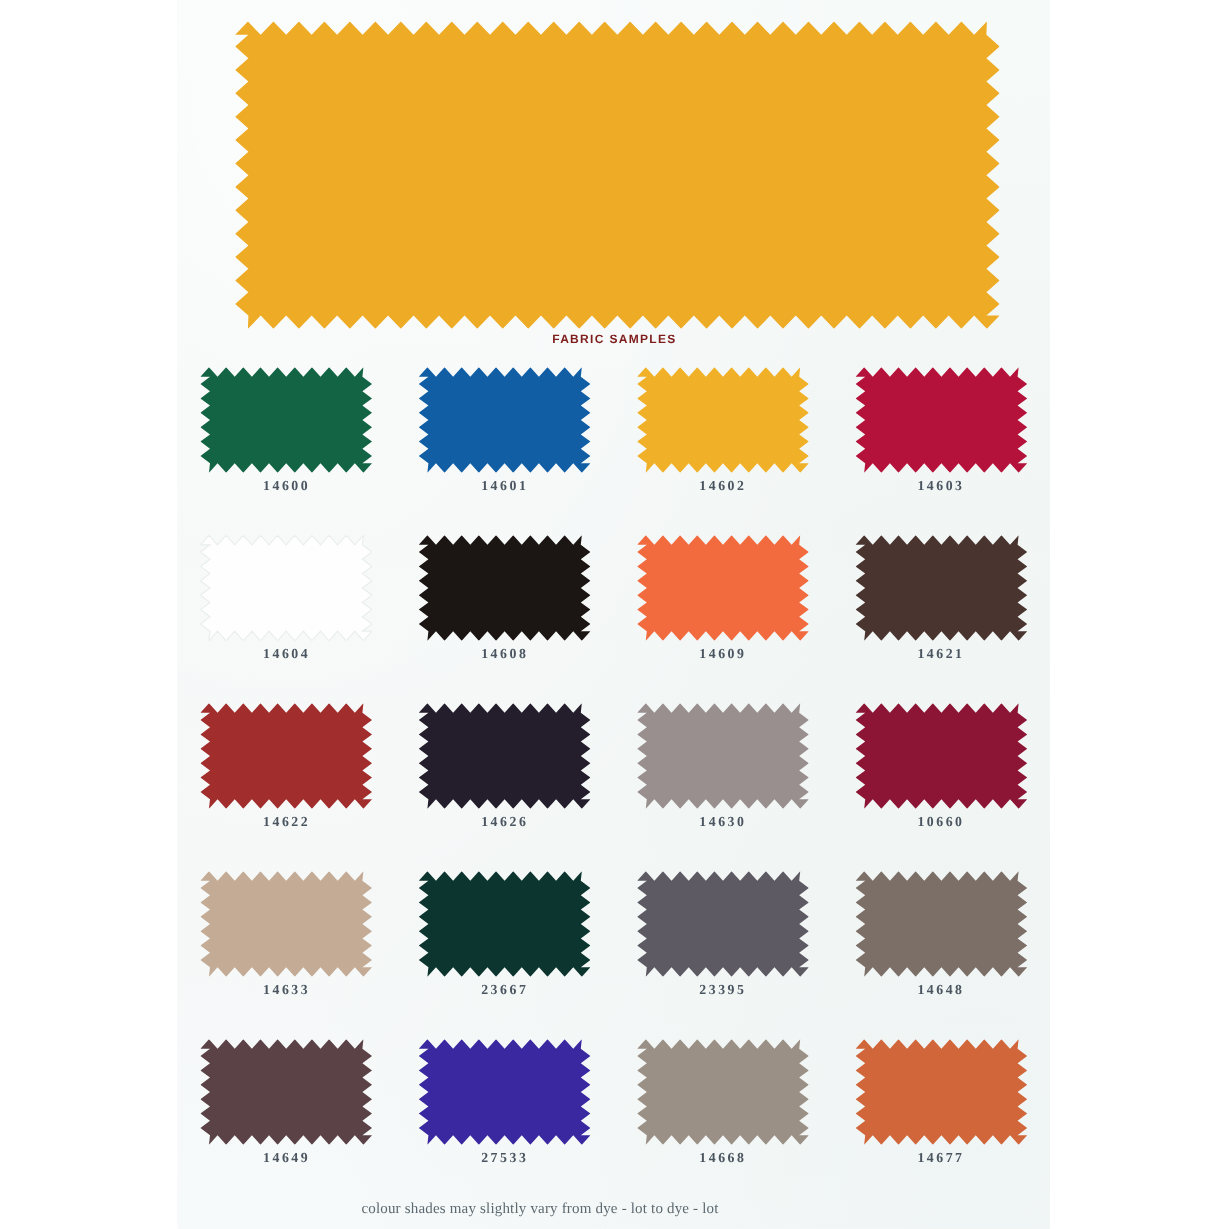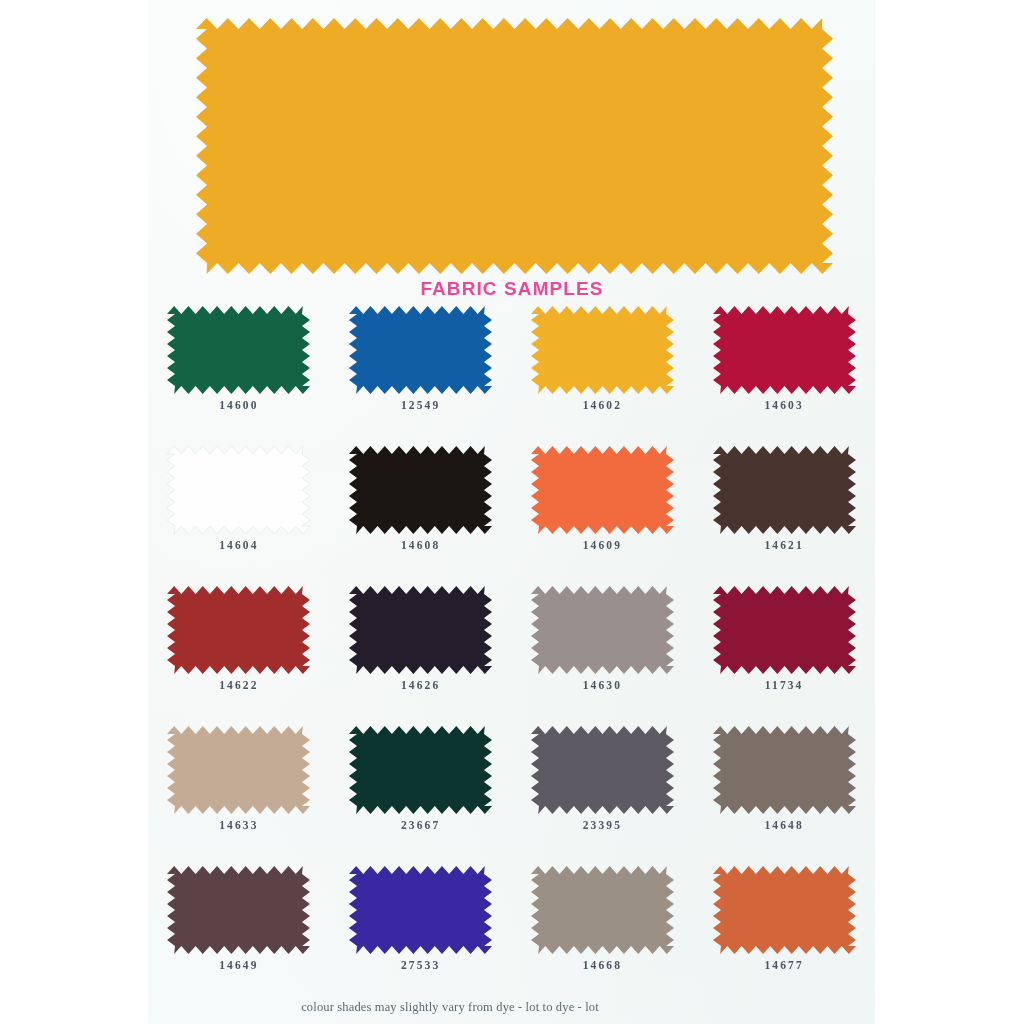--- a/index.html
+++ b/index.html
@@ -49,24 +49,24 @@
     display: block;
   }
 
   
   #fabric-samples-title {
     position: absolute;
     left: 0;
     top: 278px;
     width: 1024px;
     text-align: center;
-    font-size: 19px;
+    font-size: 10px;
     font-weight: 700;
     letter-spacing: 1.1px;
-    color: #ec4899;
+    color: #7f1d1d;
     font-family: "Liberation Sans", sans-serif;
   }
 
   
   #swatch-grid {
     position: absolute;
     left: 148px;
     top: 306px;
     width: 727px;
   }
@@ -136,21 +136,21 @@
           </svg>
         </div>
         <div class="swatch-code">14600</div>
       </div>
       <div class="swatch-cell">
         <div class="swatch-holder">
           <svg viewBox="0 0 143 88" preserveAspectRatio="none">
             <polygon points="0.00,8.00 7.15,0.00 14.30,8.00 21.45,0.00 28.60,8.00 35.75,0.00 42.90,8.00 50.05,0.00 57.20,8.00 64.35,0.00 71.50,8.00 78.65,0.00 85.80,8.00 92.95,0.00 100.10,8.00 107.25,0.00 114.40,8.00 121.55,0.00 128.70,8.00 135.85,0.00 135.00,8.00 135.00,8.00 143.00,14.00 135.00,20.00 135.00,20.00 143.00,26.00 135.00,32.00 135.00,32.00 143.00,38.00 135.00,44.00 135.00,44.00 143.00,50.00 135.00,56.00 135.00,56.00 143.00,62.00 135.00,68.00 135.00,68.00 143.00,74.00 135.00,80.00 135.00,80.00 143.00,80.00 135.85,88.00 128.70,80.00 121.55,88.00 114.40,80.00 107.25,88.00 100.10,80.00 92.95,88.00 85.80,80.00 78.65,88.00 71.50,80.00 64.35,88.00 57.20,80.00 50.05,88.00 42.90,80.00 35.75,88.00 28.60,80.00 21.45,88.00 14.30,80.00 7.15,88.00 8.00,80.00 8.00,80.00 0.00,74.00 8.00,68.00 8.00,68.00 0.00,62.00 8.00,56.00 8.00,56.00 0.00,50.00 8.00,44.00 8.00,44.00 0.00,38.00 8.00,32.00 8.00,32.00 0.00,26.00 8.00,20.00 8.00,20.00 0.00,14.00 8.00,8.00" fill="#125ea4"></polygon>
           </svg>
         </div>
-        <div class="swatch-code">12549</div>
+        <div class="swatch-code">14601</div>
       </div>
       <div class="swatch-cell">
         <div class="swatch-holder">
           <svg viewBox="0 0 143 88" preserveAspectRatio="none">
             <polygon points="0.00,8.00 7.15,0.00 14.30,8.00 21.45,0.00 28.60,8.00 35.75,0.00 42.90,8.00 50.05,0.00 57.20,8.00 64.35,0.00 71.50,8.00 78.65,0.00 85.80,8.00 92.95,0.00 100.10,8.00 107.25,0.00 114.40,8.00 121.55,0.00 128.70,8.00 135.85,0.00 135.00,8.00 135.00,8.00 143.00,14.00 135.00,20.00 135.00,20.00 143.00,26.00 135.00,32.00 135.00,32.00 143.00,38.00 135.00,44.00 135.00,44.00 143.00,50.00 135.00,56.00 135.00,56.00 143.00,62.00 135.00,68.00 135.00,68.00 143.00,74.00 135.00,80.00 135.00,80.00 143.00,80.00 135.85,88.00 128.70,80.00 121.55,88.00 114.40,80.00 107.25,88.00 100.10,80.00 92.95,88.00 85.80,80.00 78.65,88.00 71.50,80.00 64.35,88.00 57.20,80.00 50.05,88.00 42.90,80.00 35.75,88.00 28.60,80.00 21.45,88.00 14.30,80.00 7.15,88.00 8.00,80.00 8.00,80.00 0.00,74.00 8.00,68.00 8.00,68.00 0.00,62.00 8.00,56.00 8.00,56.00 0.00,50.00 8.00,44.00 8.00,44.00 0.00,38.00 8.00,32.00 8.00,32.00 0.00,26.00 8.00,20.00 8.00,20.00 0.00,14.00 8.00,8.00" fill="#f0b028"></polygon>
           </svg>
         </div>
         <div class="swatch-code">14602</div>
       </div>
       <div class="swatch-cell">
@@ -220,21 +220,21 @@
           </svg>
         </div>
         <div class="swatch-code">14630</div>
       </div>
       <div class="swatch-cell">
         <div class="swatch-holder">
           <svg viewBox="0 0 143 88" preserveAspectRatio="none">
             <polygon points="0.00,8.00 7.15,0.00 14.30,8.00 21.45,0.00 28.60,8.00 35.75,0.00 42.90,8.00 50.05,0.00 57.20,8.00 64.35,0.00 71.50,8.00 78.65,0.00 85.80,8.00 92.95,0.00 100.10,8.00 107.25,0.00 114.40,8.00 121.55,0.00 128.70,8.00 135.85,0.00 135.00,8.00 135.00,8.00 143.00,14.00 135.00,20.00 135.00,20.00 143.00,26.00 135.00,32.00 135.00,32.00 143.00,38.00 135.00,44.00 135.00,44.00 143.00,50.00 135.00,56.00 135.00,56.00 143.00,62.00 135.00,68.00 135.00,68.00 143.00,74.00 135.00,80.00 135.00,80.00 143.00,80.00 135.85,88.00 128.70,80.00 121.55,88.00 114.40,80.00 107.25,88.00 100.10,80.00 92.95,88.00 85.80,80.00 78.65,88.00 71.50,80.00 64.35,88.00 57.20,80.00 50.05,88.00 42.90,80.00 35.75,88.00 28.60,80.00 21.45,88.00 14.30,80.00 7.15,88.00 8.00,80.00 8.00,80.00 0.00,74.00 8.00,68.00 8.00,68.00 0.00,62.00 8.00,56.00 8.00,56.00 0.00,50.00 8.00,44.00 8.00,44.00 0.00,38.00 8.00,32.00 8.00,32.00 0.00,26.00 8.00,20.00 8.00,20.00 0.00,14.00 8.00,8.00" fill="#8c1434"></polygon>
           </svg>
         </div>
-        <div class="swatch-code">11734</div>
+        <div class="swatch-code">10660</div>
       </div>
     </div>
     <div class="swatch-row">
       <div class="swatch-cell">
         <div class="swatch-holder">
           <svg viewBox="0 0 143 88" preserveAspectRatio="none">
             <polygon points="0.00,8.00 7.15,0.00 14.30,8.00 21.45,0.00 28.60,8.00 35.75,0.00 42.90,8.00 50.05,0.00 57.20,8.00 64.35,0.00 71.50,8.00 78.65,0.00 85.80,8.00 92.95,0.00 100.10,8.00 107.25,0.00 114.40,8.00 121.55,0.00 128.70,8.00 135.85,0.00 135.00,8.00 135.00,8.00 143.00,14.00 135.00,20.00 135.00,20.00 143.00,26.00 135.00,32.00 135.00,32.00 143.00,38.00 135.00,44.00 135.00,44.00 143.00,50.00 135.00,56.00 135.00,56.00 143.00,62.00 135.00,68.00 135.00,68.00 143.00,74.00 135.00,80.00 135.00,80.00 143.00,80.00 135.85,88.00 128.70,80.00 121.55,88.00 114.40,80.00 107.25,88.00 100.10,80.00 92.95,88.00 85.80,80.00 78.65,88.00 71.50,80.00 64.35,88.00 57.20,80.00 50.05,88.00 42.90,80.00 35.75,88.00 28.60,80.00 21.45,88.00 14.30,80.00 7.15,88.00 8.00,80.00 8.00,80.00 0.00,74.00 8.00,68.00 8.00,68.00 0.00,62.00 8.00,56.00 8.00,56.00 0.00,50.00 8.00,44.00 8.00,44.00 0.00,38.00 8.00,32.00 8.00,32.00 0.00,26.00 8.00,20.00 8.00,20.00 0.00,14.00 8.00,8.00" fill="#c4ab95"></polygon>
           </svg>
         </div>
         <div class="swatch-code">14633</div>

